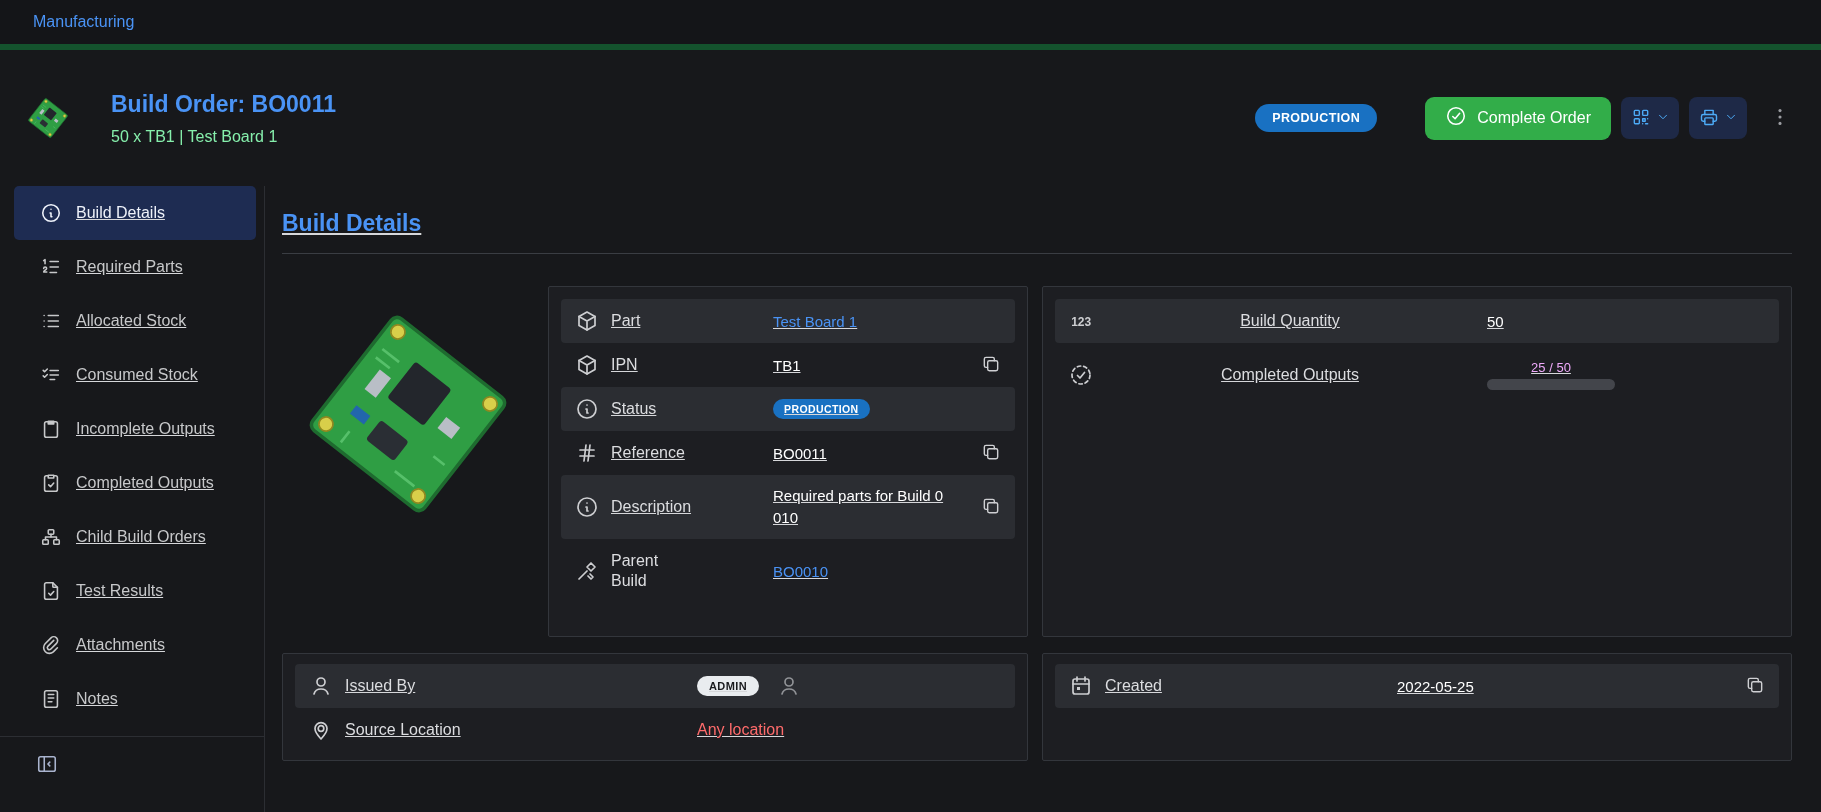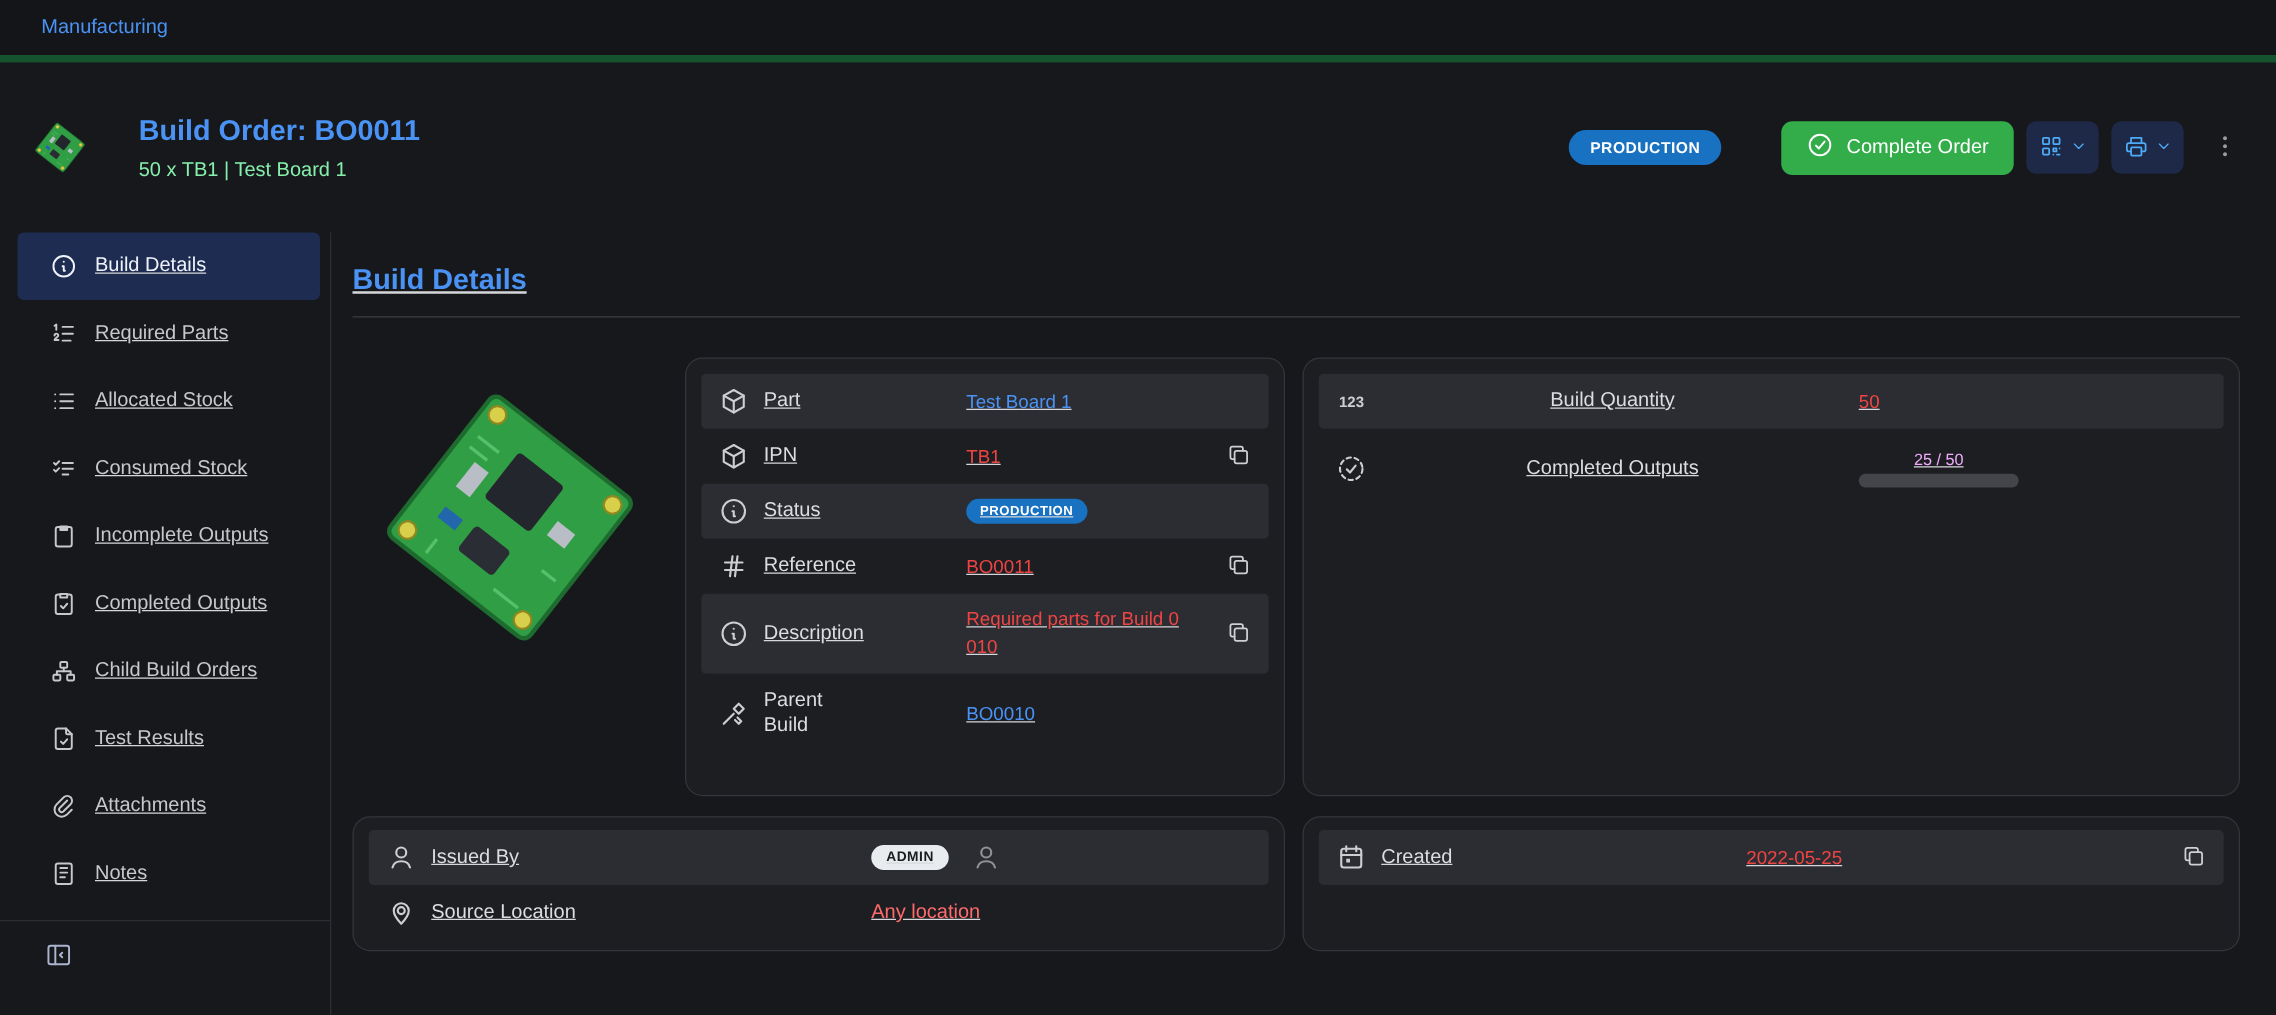--- a/index.html
+++ b/index.html
@@ -48,35 +48,35 @@
   .side-divider{border-top:1px solid #2c2e33;margin:10px 0 8px 0;}
   .collapse-btn{display:flex;align-items:center;height:40px;padding-left:36px;background:transparent;border:none;color:#aab4cf;cursor:pointer;}
 
   
   .content{flex:1;padding:24px 29px 0 17px;overflow:hidden;}
   .section-heading{font-size:23px;font-weight:700;color:var(--accent);margin-bottom:16px;}
   .heading-rule{border:none;border-top:1px solid #3a3d43;margin-bottom:32px;}
   .grid{display:grid;grid-template-columns:252px 480px 1fr;grid-template-rows:351px 108px;gap:16px 14px;}
   .pcb-wrap{grid-column:1;grid-row:1;display:flex;align-items:flex-start;justify-content:center;padding-top:0;}
   .pcb-wrap svg{width:248px;height:248px;margin-top:4px;}
-  .panel{background:var(--panel-bg);border:1px solid var(--panel-border);border-radius:14px;padding:12px;overflow:hidden;}
+  .panel{background:var(--panel-bg);border:1px solid var(--panel-border);border-radius:2px;padding:12px;overflow:hidden;}
   .panel-a{grid-column:2;grid-row:1;}
   .panel-b{grid-column:3;grid-row:1;}
   .panel-c{grid-column:1 / span 2;grid-row:2;padding:10px 12px;}
   .panel-d{grid-column:3;grid-row:2;padding:10px 12px;}
 
   .row{display:flex;align-items:center;gap:12px;min-height:44px;padding:0 14px;border-radius:4px;}
   .panel .row:nth-child(odd){background:var(--panel-row);}
   .row.tall{min-height:64px;}
   .ric{display:flex;color:#cdced1;flex:0 0 auto;}
   .rlabel{font-size:16px;color:#dcdde0;flex:0 0 150px;line-height:1.25;}
   .panel-b .rlabel{flex:0 0 370px;text-align:center;}
   .panel-c .rlabel{flex:0 0 340px;}
   .panel-d .rlabel{flex:0 0 280px;}
-  .rvalue{font-size:15px;color:#ef4444;}
+  .rvalue{font-size:15px;color:#ffffff;}
   .rvalue.link{color:var(--accent);text-decoration:none;cursor:pointer;}
   .rvalue.desc{width:176px;word-break:break-all;line-height:1.45;}
   .rvalue.red{color:var(--red);font-size:16px;}
   .narrow{display:inline-block;max-width:64px;}
   .copy-btn{margin-left:auto;background:transparent;border:none;color:#cfd0d3;cursor:pointer;display:flex;align-items:center;}
   .mini-badge{background:var(--badge-blue);color:#fff;font-size:10.5px;font-weight:700;letter-spacing:.4px;padding:4px 11px;border-radius:11px;}
   .admin-wrap{display:flex;align-items:center;gap:18px;}
   .admin-badge{background:#e9ecef;color:#1a1b1e;font-size:11px;font-weight:700;letter-spacing:.4px;padding:4px 12px;border-radius:11px;}
   .admin-wrap .uic{color:#909296;display:flex;}
   .progress-block{display:flex;flex-direction:column;align-items:center;width:128px;}

